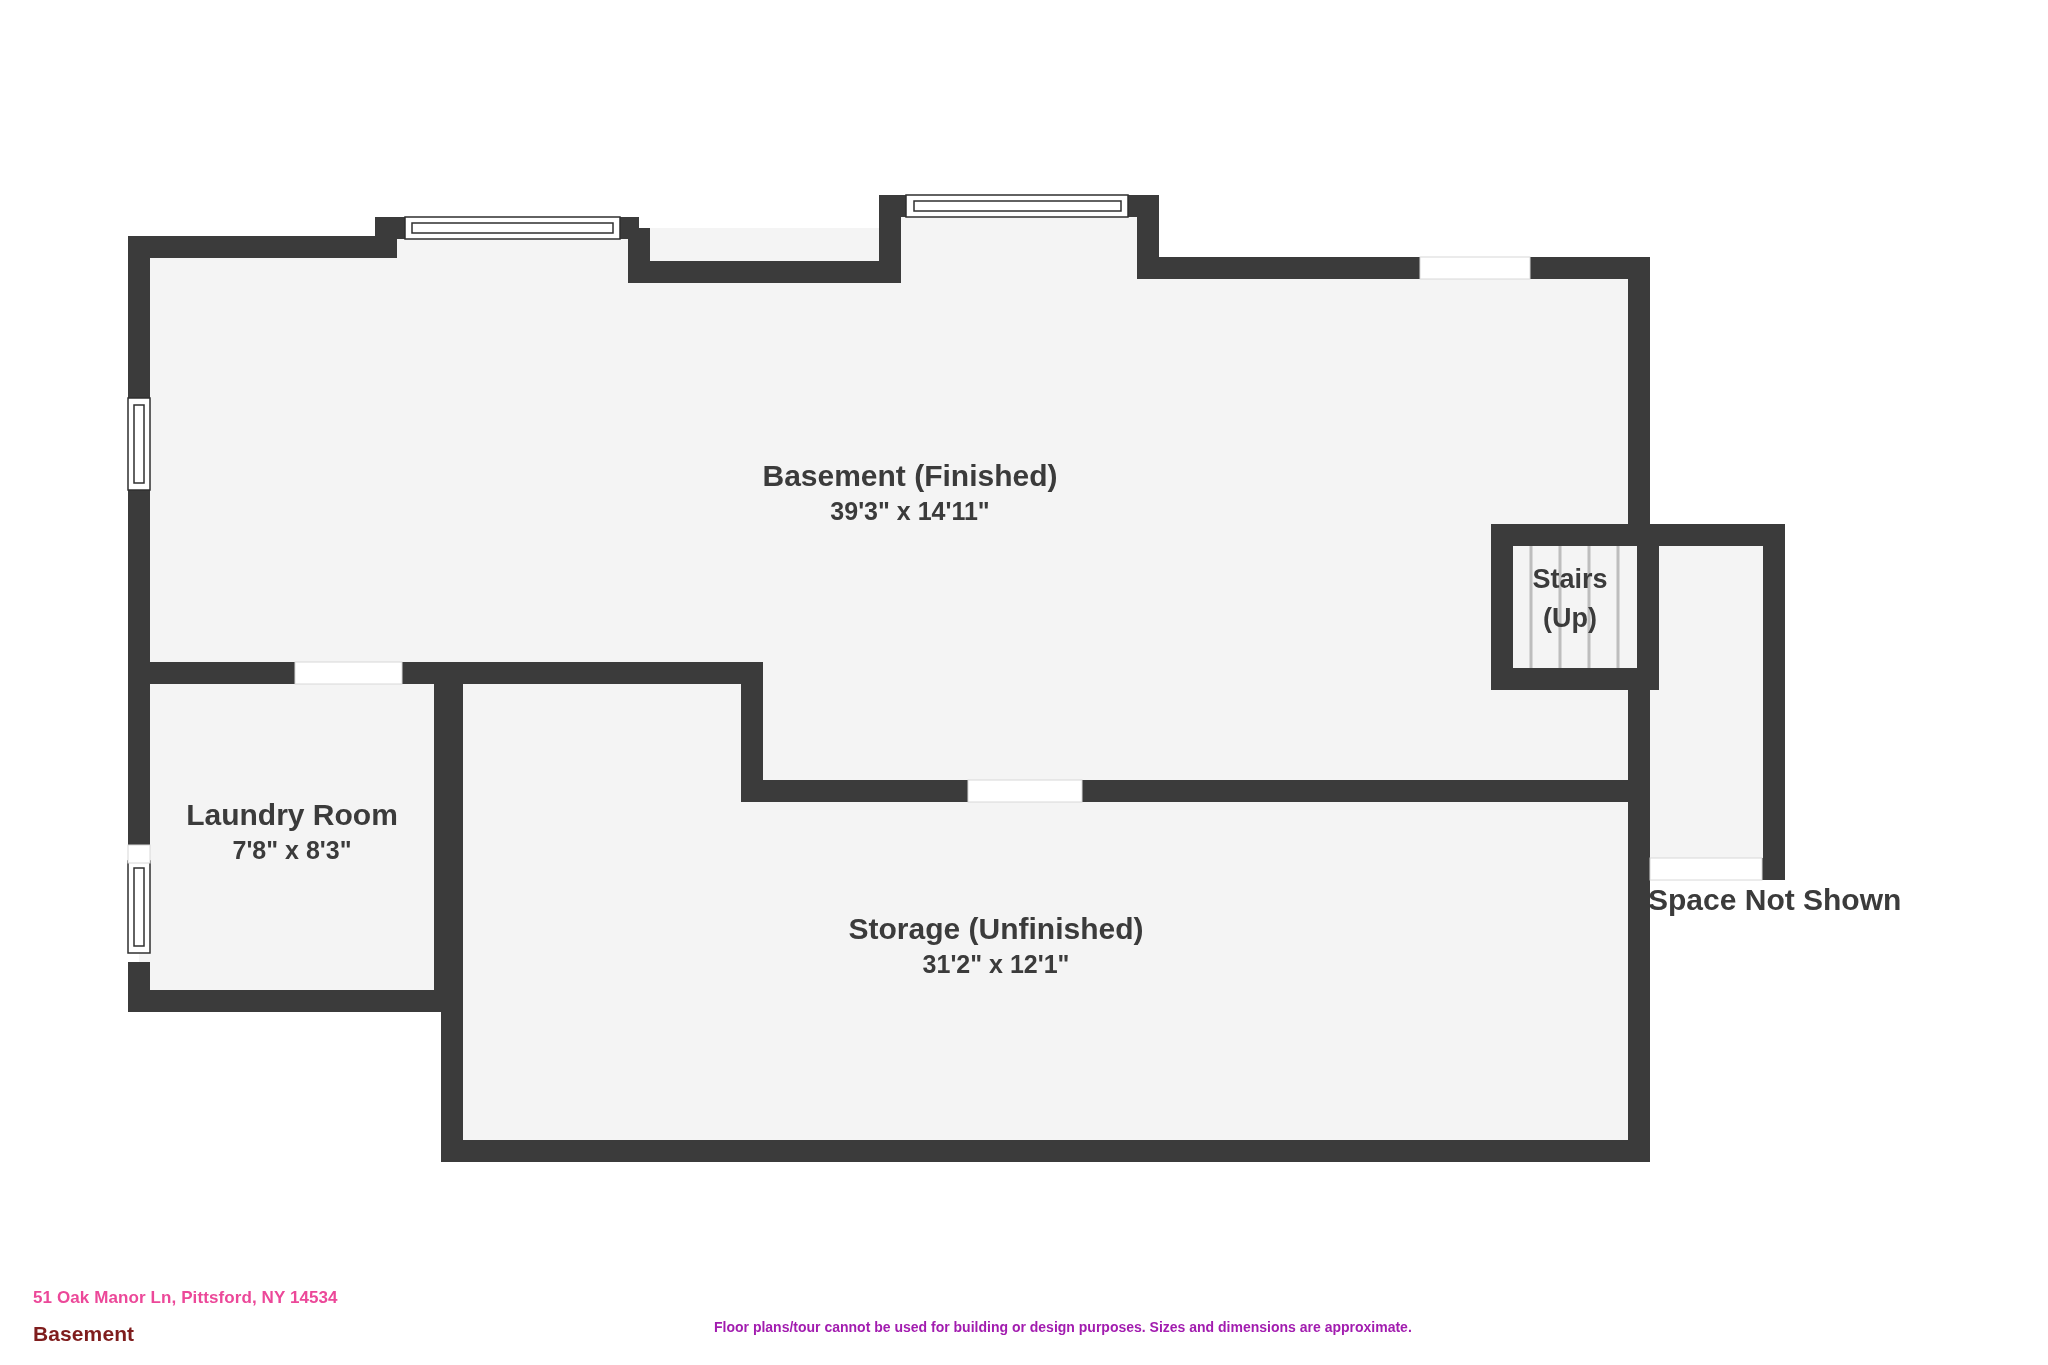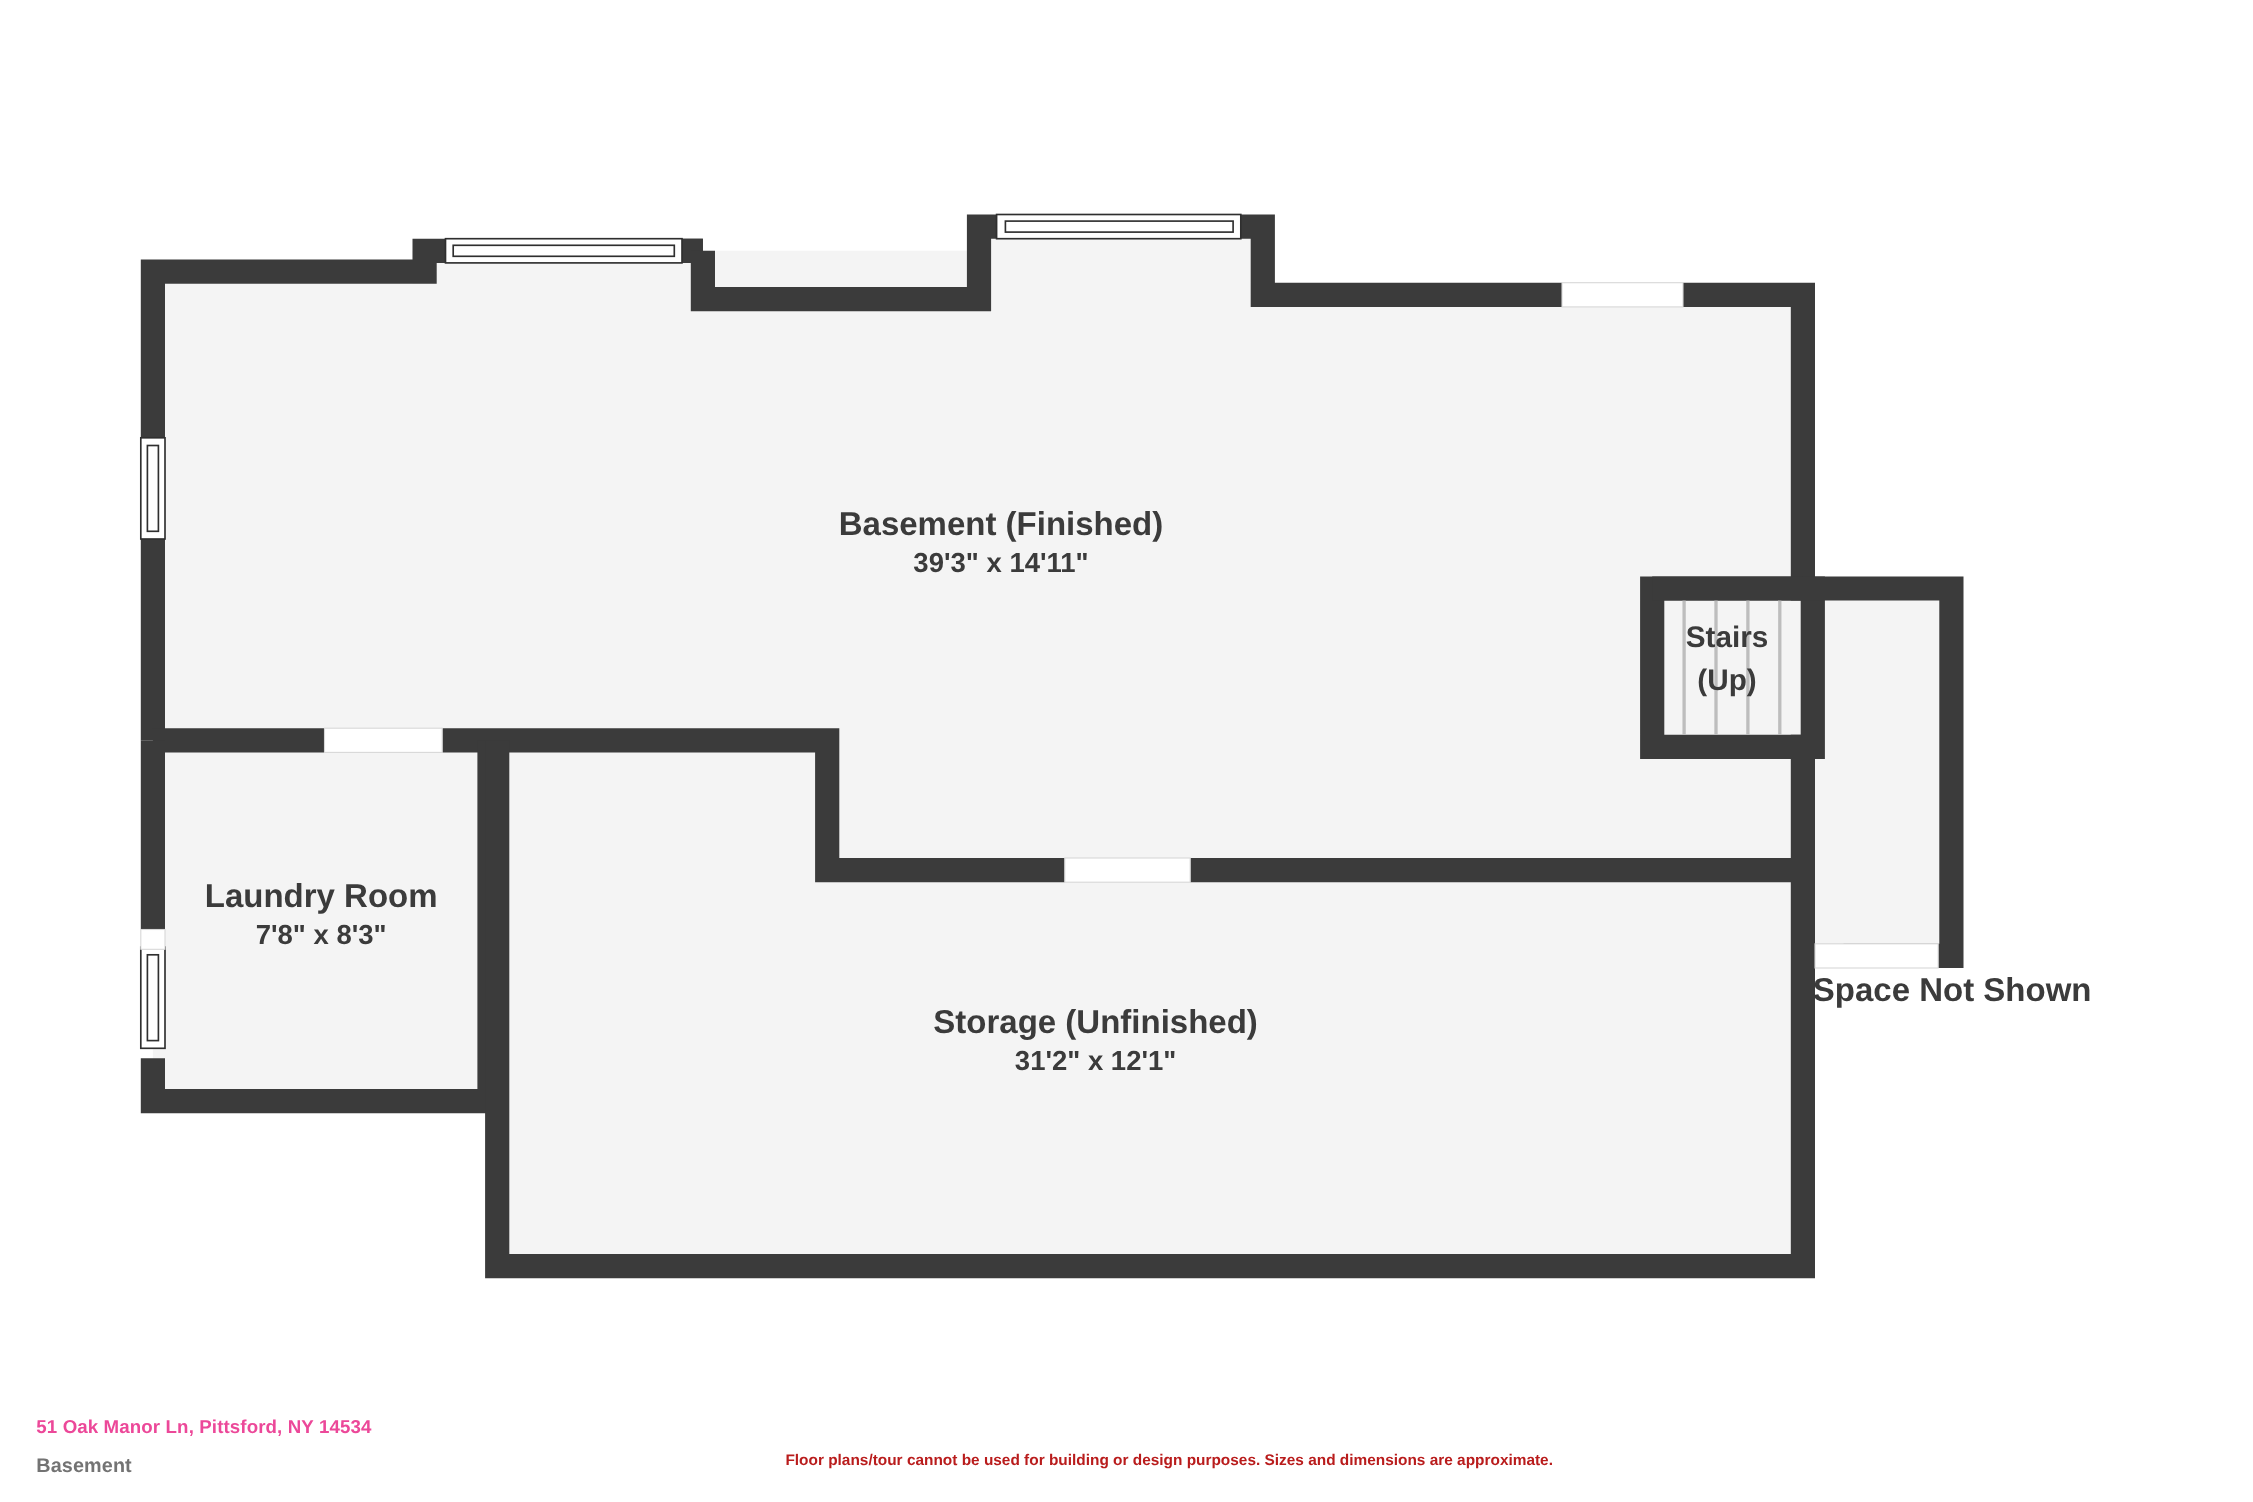--- a/index.html
+++ b/index.html
@@ -64,32 +64,32 @@
     top: 1288px;
     font-size: 17px;
     font-weight: bold;
     color: #ec4899;
     letter-spacing: 0.1px;
   }
   .footer-level {
     position: absolute;
     left: 33px;
     top: 1322px;
-    font-size: 18px;
+    font-size: 21px;
     font-weight: bold;
-    color: #737373;
+    color: #7f1d1d;
     letter-spacing: 0.1px;
   }
   .footer-disclaimer {
     position: absolute;
     left: 714px;
     top: 1319px;
     font-size: 14px;
     font-weight: bold;
-    color: #b91c1c;
+    color: #a21caf;
     white-space: nowrap;
   }
 </style>
 </head>
 <body>
 
 <div id="floorplan-stage">
   <svg class="plan" viewBox="0 0 2048 1365" xmlns="http://www.w3.org/2000/svg">
 
     <g>

